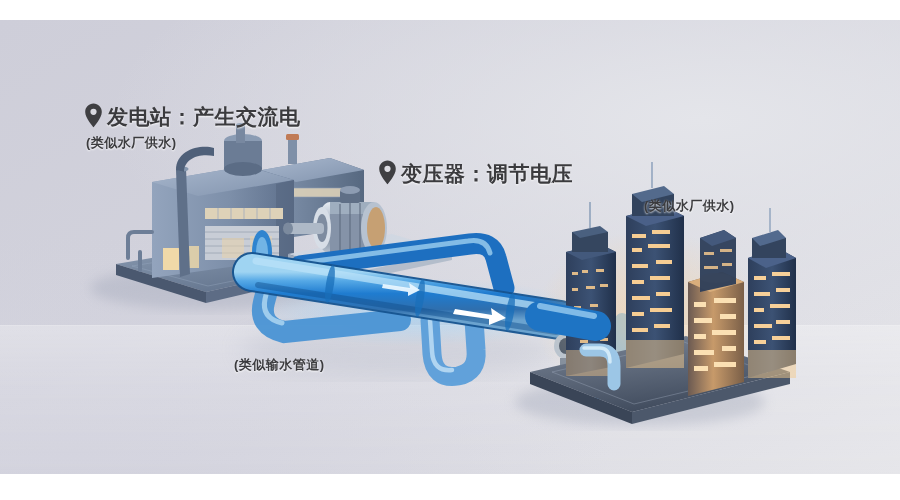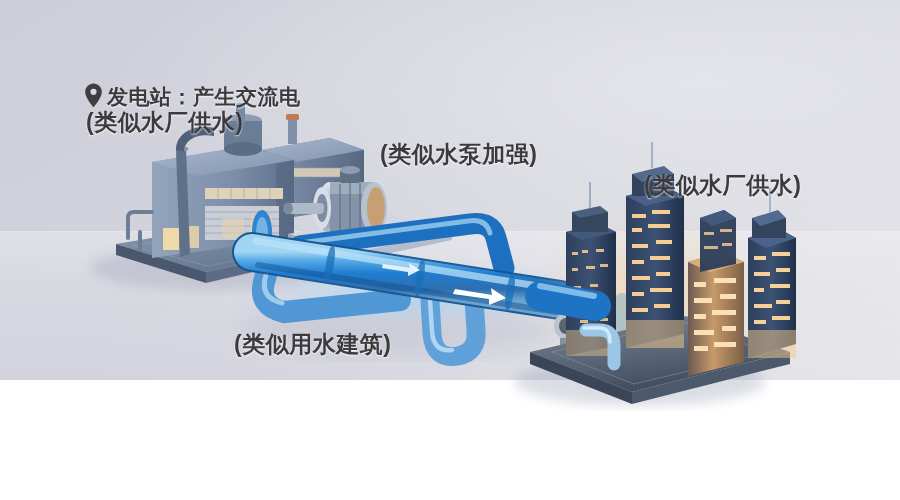--- a/index.html
+++ b/index.html
@@ -1,38 +1,39 @@
 <!DOCTYPE html>
 <html><head>
 <meta charset="utf-8">
 <style>
   html,body{margin:0;padding:0;}
   body{
     width:900px;height:500px;overflow:hidden;
     font-family:"Liberation Sans","DejaVu Sans",sans-serif;
   }
   #stage{
-    position:relative;width:900px;height:380px;
+    position:relative;width:900px;height:454px;
     background:
       radial-gradient(120% 90% at 78% 22%, #e4e5ea 0%, rgba(228,229,234,0) 55%),
       radial-gradient(100% 80% at 8% 95%, #d3d3de 0%, rgba(211,211,222,0) 60%),
       linear-gradient(150deg,#ceced9 0%,#d2d2dc 38%,#dcdce3 68%,#e6e6ea 100%);
+    margin-top: 20px;
   }
   .floor{
     position:absolute;left:0;right:0;bottom:0;height:148px;
     background:linear-gradient(180deg,rgba(255,255,255,.30) 0%,rgba(255,255,255,.12) 40%,rgba(255,255,255,0) 100%);
     border-top:1px solid rgba(255,255,255,.40);
   }
   svg.scene{position:absolute;inset:0;width:900px;height:500px;}
 
   
   .label{position:absolute;color:#3b3b3e;font-weight:bold;letter-spacing:.5px;
          text-shadow:0 1px 2px rgba(255,255,255,.85);}
   .label .l1{font-size:21px;line-height:25px;display:flex;align-items:center;gap:4px;white-space:nowrap;}
-  .label .l2{font-size:23px;line-height:27px;white-space:nowrap;padding-left:2px;}
+  .label .l2{font-size:13px;line-height:27px;white-space:nowrap;padding-left:2px;}
   .pin{width:19px;height:25px;flex:0 0 auto;display:inline-block;position:relative;top:-1px;}
   #label-plant{left:84px;top:84px;}
   #label-transformer{left:378px;top:141px;}
   #label-consumer{left:642px;top:172px;}
   #label-grid{left:232px;top:331px;}
 </style>
 </head>
 <body>
 
 <div id="stage">
@@ -410,24 +411,30 @@
       <svg class="pin" viewBox="0 0 19 25">
         <path d="M9.5 0.6C4.9 0.6 1.2 4.3 1.2 8.9c0 6.1 8.3 15.3 8.3 15.3s8.3-9.2 8.3-15.3c0-4.6-3.7-8.3-8.3-8.3z" fill="#3f3f42"></path>
         <circle cx="9.5" cy="8.8" r="3.1" fill="#d9d9e0"></circle>
       </svg>
       <span>发电站：产生交流电</span>
     </div>
     <div class="l2">(类似水厂供水)</div>
   </div>
 
   <div class="label" id="label-transformer">
-    <div class="l2">(类似水泵加强)</div>
+    <div class="l1">
+      <svg class="pin" viewBox="0 0 19 25">
+        <path d="M9.5 0.6C4.9 0.6 1.2 4.3 1.2 8.9c0 6.1 8.3 15.3 8.3 15.3s8.3-9.2 8.3-15.3c0-4.6-3.7-8.3-8.3-8.3z" fill="#3f3f42"></path>
+        <circle cx="9.5" cy="8.8" r="3.1" fill="#dcdce2"></circle>
+      </svg>
+      <span>变压器：调节电压</span>
+    </div>
   </div>
 
   <div class="label" id="label-consumer">
     <div class="l2">(类似水厂供水)</div>
   </div>
 
   <div class="label" id="label-grid">
-    <div class="l2">(类似用水建筑)</div>
+    <div class="l2">(类似输水管道)</div>
   </div>
 
 </div>
 
 </body></html>

